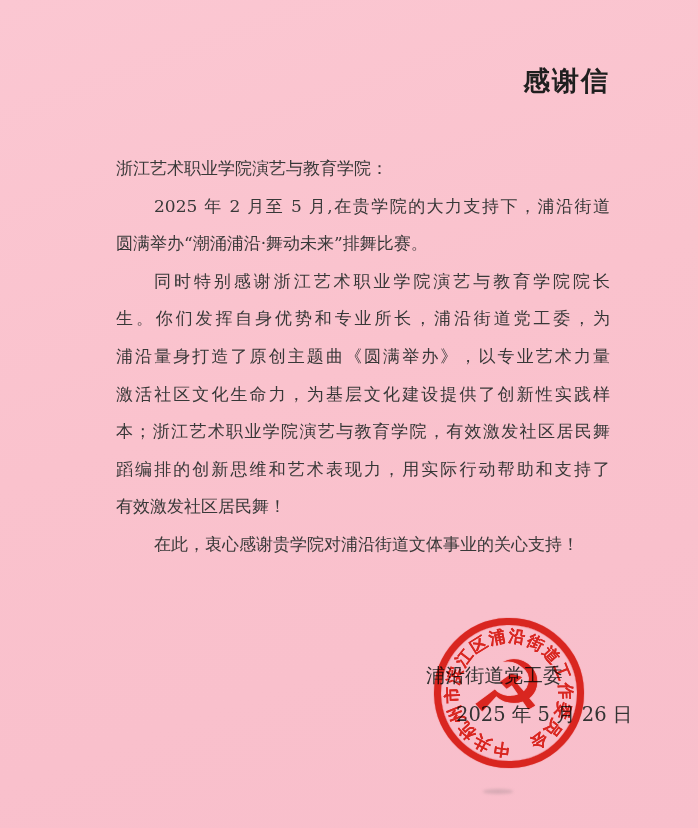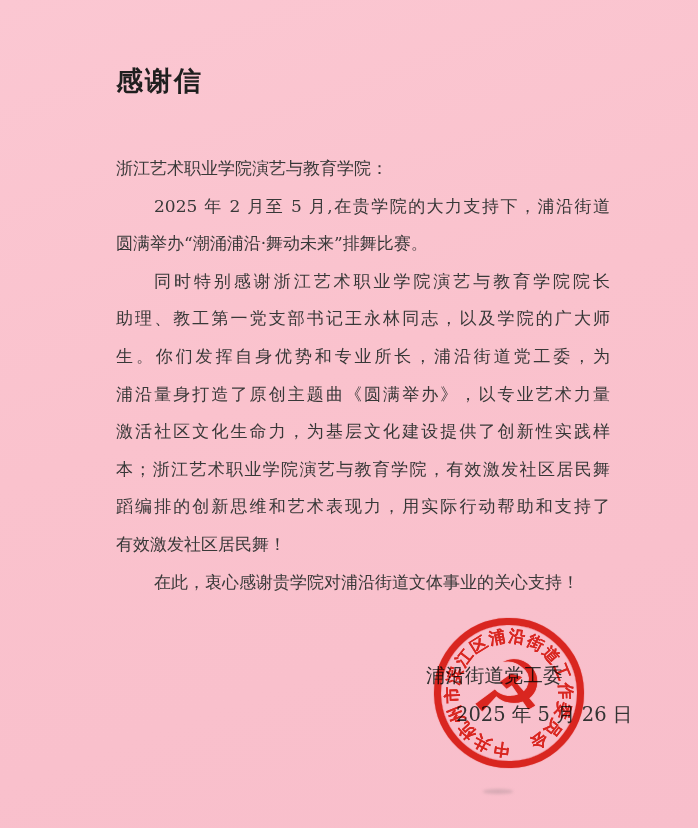--- a/index.html
+++ b/index.html
@@ -17,21 +17,21 @@
     background: linear-gradient(160deg, #fbc7d2 0%, #fac2cd 45%, #f8becb 100%);
     font-family: "DejaVu Serif", "Liberation Serif", serif;
     color: #383838;
     overflow: hidden;
   }
   .letter-title {
     position: absolute;
     top: 64px;
     left: 116px;
     width: 494px;
-    text-align: left;
+    text-align: right;
     font-size: 27px;
     line-height: 34px;
     font-weight: bold;
     letter-spacing: 2px;
     color: #1f1f1f;
     font-family: Liberation Serif, serif;
   }
   .letter-body {
     position: absolute;
     top: 150px;
@@ -126,21 +126,20 @@
 
 <div class="paper" style="color: rgb(56, 56, 56);">
 
   <div class="letter-title">感谢信</div>
 
   <div class="letter-body">
       <div class="body-line">浙江艺术职业学院演艺与教育学院：</div>
       <div class="body-line indent full">2025 年 2 月至 5 月,在贵学院的大力支持下，浦沿街道</div>
       <div class="body-line">圆满举办“潮涌浦沿·舞动未来”排舞比赛。</div>
       <div class="body-line indent full">同时特别感谢浙江艺术职业学院演艺与教育学院院长</div>
-      <div class="body-line full">助理、教工第一党支部书记王永林同志，以及学院的广大师</div>
       <div class="body-line full">生。你们发挥自身优势和专业所长，浦沿街道党工委，为</div>
       <div class="body-line full">浦沿量身打造了原创主题曲《圆满举办》，以专业艺术力量</div>
       <div class="body-line full">激活社区文化生命力，为基层文化建设提供了创新性实践样</div>
       <div class="body-line full">本；浙江艺术职业学院演艺与教育学院，有效激发社区居民舞</div>
       <div class="body-line full">蹈编排的创新思维和艺术表现力，用实际行动帮助和支持了</div>
       <div class="body-line">有效激发社区居民舞！</div>
       <div class="body-line indent">在此，衷心感谢贵学院对浦沿街道文体事业的关心支持！</div>
     </div>
 
   <div class="signature">浦沿街道党工委</div>

